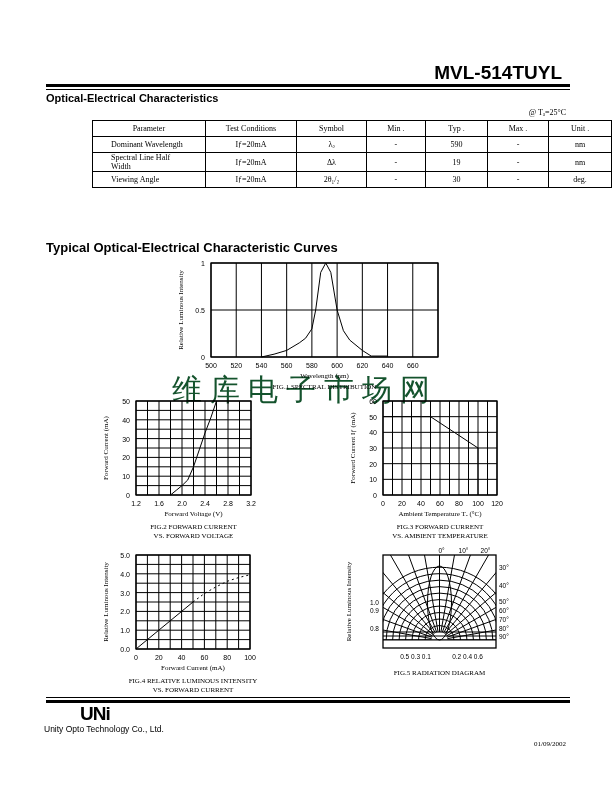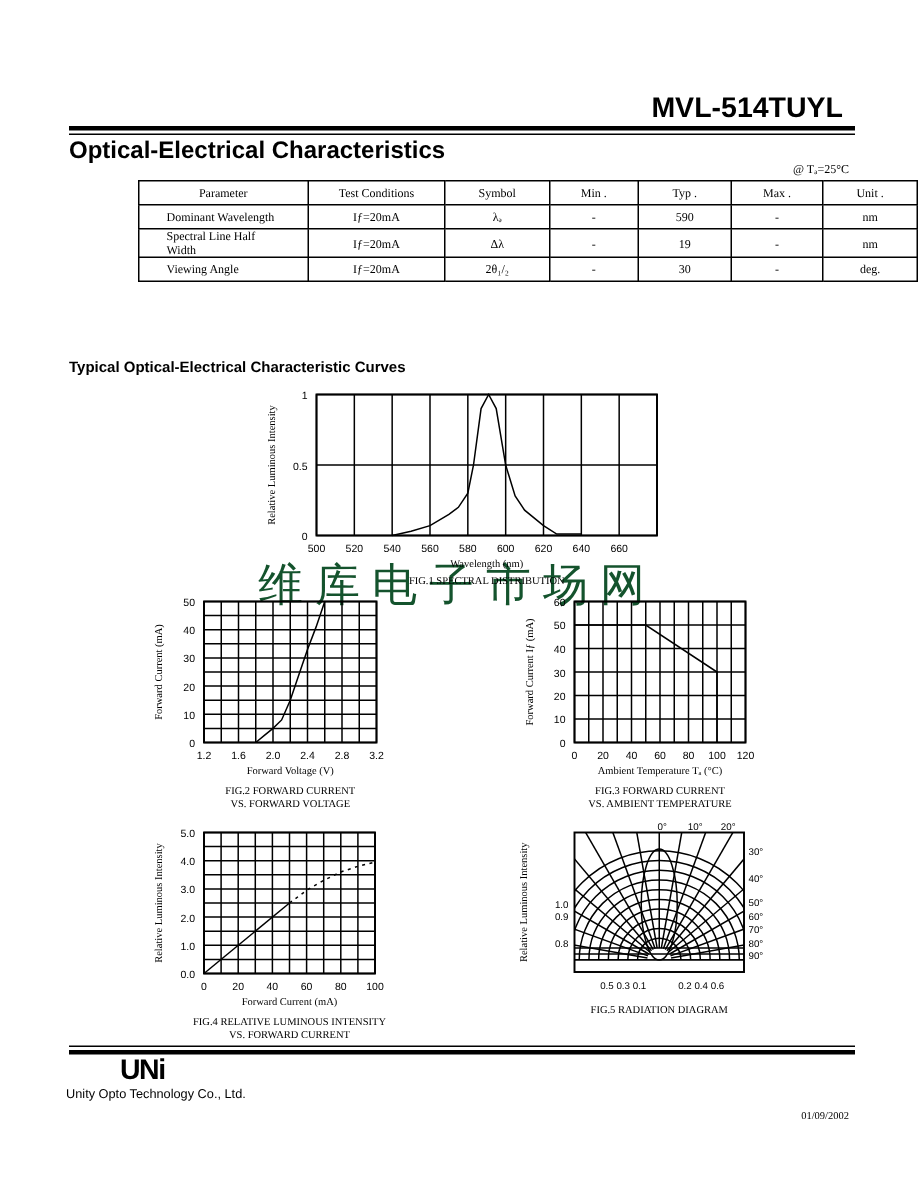--- a/index.html
+++ b/index.html
@@ -2,26 +2,26 @@
 <html><head>
 <meta charset="utf-8">
 <style>
   html,body{margin:0;padding:0;background:#fff;}
   body{width:612px;height:792px;position:relative;overflow:hidden;font-family:"Liberation Serif",serif;color:#000;}
   .abs{position:absolute;}
   .sans{font-family:"Liberation Sans",sans-serif;}
   #part-no{right:50px;top:62px;font-size:19px;font-weight:bold;margin-left:28px;}
   .rule-thick{left:46px;width:524px;height:3px;background:#000;}
   .rule-thin{left:46px;width:524px;height:1px;background:#000;}
-  #sec1{left:46px;top:92px;font-size:16px;font-weight:bold;}
+  #sec1{left:46px;top:92px;font-size:11px;font-weight:bold;}
   #cond{right:46px;top:108px;font-size:8px;}
   #spec-table{left:92px;top:120px;border-collapse:collapse;font-size:8px;}
   #spec-table td,#spec-table th{border:1px solid #000;height:15px;padding:0 18px;font-weight:normal;text-align:center;}
   #spec-table td.param{text-align:left;}
-  #sec2{left:46px;top:240px;font-size:10px;font-weight:bold;}
+  #sec2{left:46px;top:240px;font-size:13px;font-weight:bold;}
   svg text{font-family:"Liberation Sans",sans-serif;}
   svg text.serif{font-family:"Liberation Serif",serif;}
   #logo{left:44px;top:703px;font-size:19px;font-weight:900;letter-spacing:-1px;font-family:"Liberation Sans",sans-serif;margin-left:36px;}
   #company{left:44px;top:724px;font-size:8.5px;}
   #date{right:46px;top:740px;font-size:7px;}
   #watermark{left:172px;top:370px;font-size:30px;color:#14532d;letter-spacing:8px;z-index:0;}
 </style>
 </head>
 <body>
 

